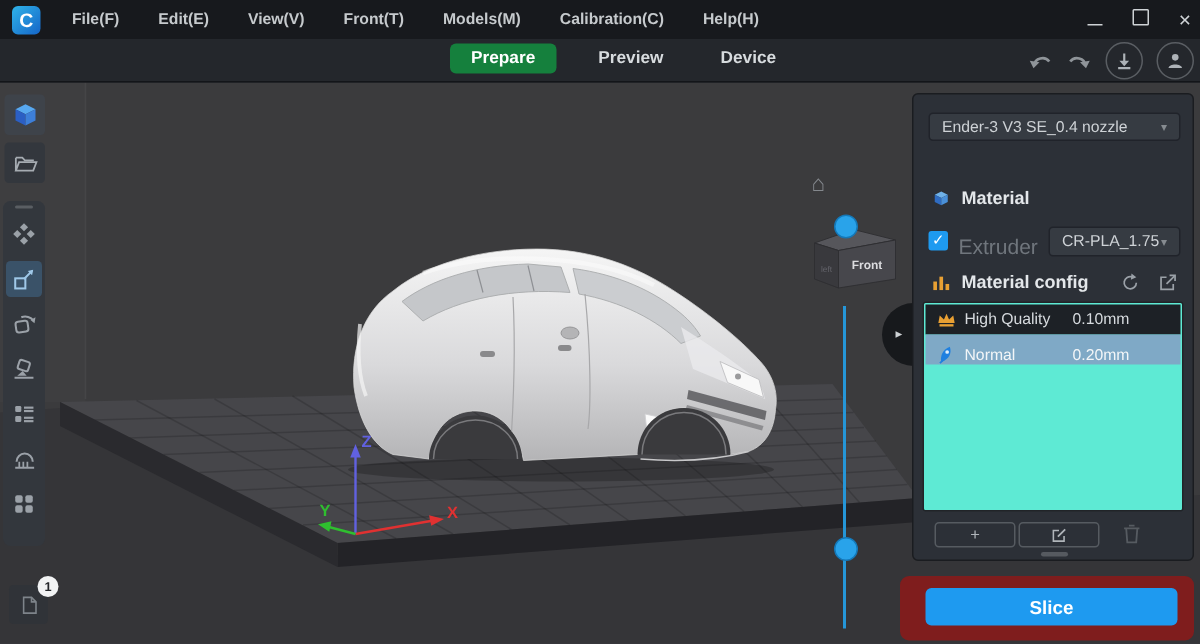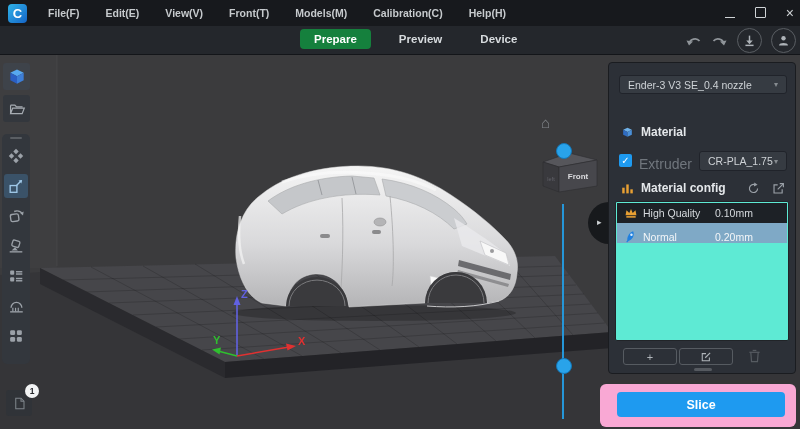--- a/index.html
+++ b/index.html
@@ -51,21 +51,21 @@
   .extruder-lbl{position:absolute;color:#70767d;font-size:14px;}
   .listbox{position:absolute;left:6px;top:138px;width:174px;height:140px;background:#5eead4;border:1px solid #212428;border-radius:2px;box-sizing:border-box;}
   .prof-row{position:absolute;left:1px;width:170px;height:20px;display:flex;align-items:center;font-size:10.5px;color:#d6dade;}
   .prof-row .p-ic{width:14px;margin:0 5px 0 7px;display:flex;}
   .prof-row .p-name{width:72px;}
   .prof-row.sel{background:#7fa9c6;color:#f3f6f8;align-items:flex-end;}
   .pfbtn{position:absolute;height:15px;border:1px solid #565b61;border-radius:3px;display:flex;align-items:center;justify-content:center;color:#b0b5ba;font-size:11px;}
   .panel-handle{position:absolute;left:85px;bottom:2px;width:18px;height:3px;background:#565a60;border-radius:2px;}
   .hdr-mini-icons{position:absolute;display:flex;gap:12px;}
   
-  .slicebox{left:600px;top:384px;width:196px;height:43px;background:#f9a8d4;border-radius:6px;z-index:20;}
+  .slicebox{left:600px;top:384px;width:196px;height:43px;background:#7f1d1d;border-radius:6px;z-index:20;}
   .slicebtn{position:absolute;left:17px;top:8px;width:168px;height:25px;background:#1e9af0;border-radius:4px;
             color:#fff;font-size:12.5px;font-weight:bold;display:flex;align-items:center;justify-content:center;}
   svg{display:block;}
   svg text{font-family:"Liberation Sans","DejaVu Sans",sans-serif;}
 </style>
 </head>
 <body>
 
 <div class="abs viewport">
 

